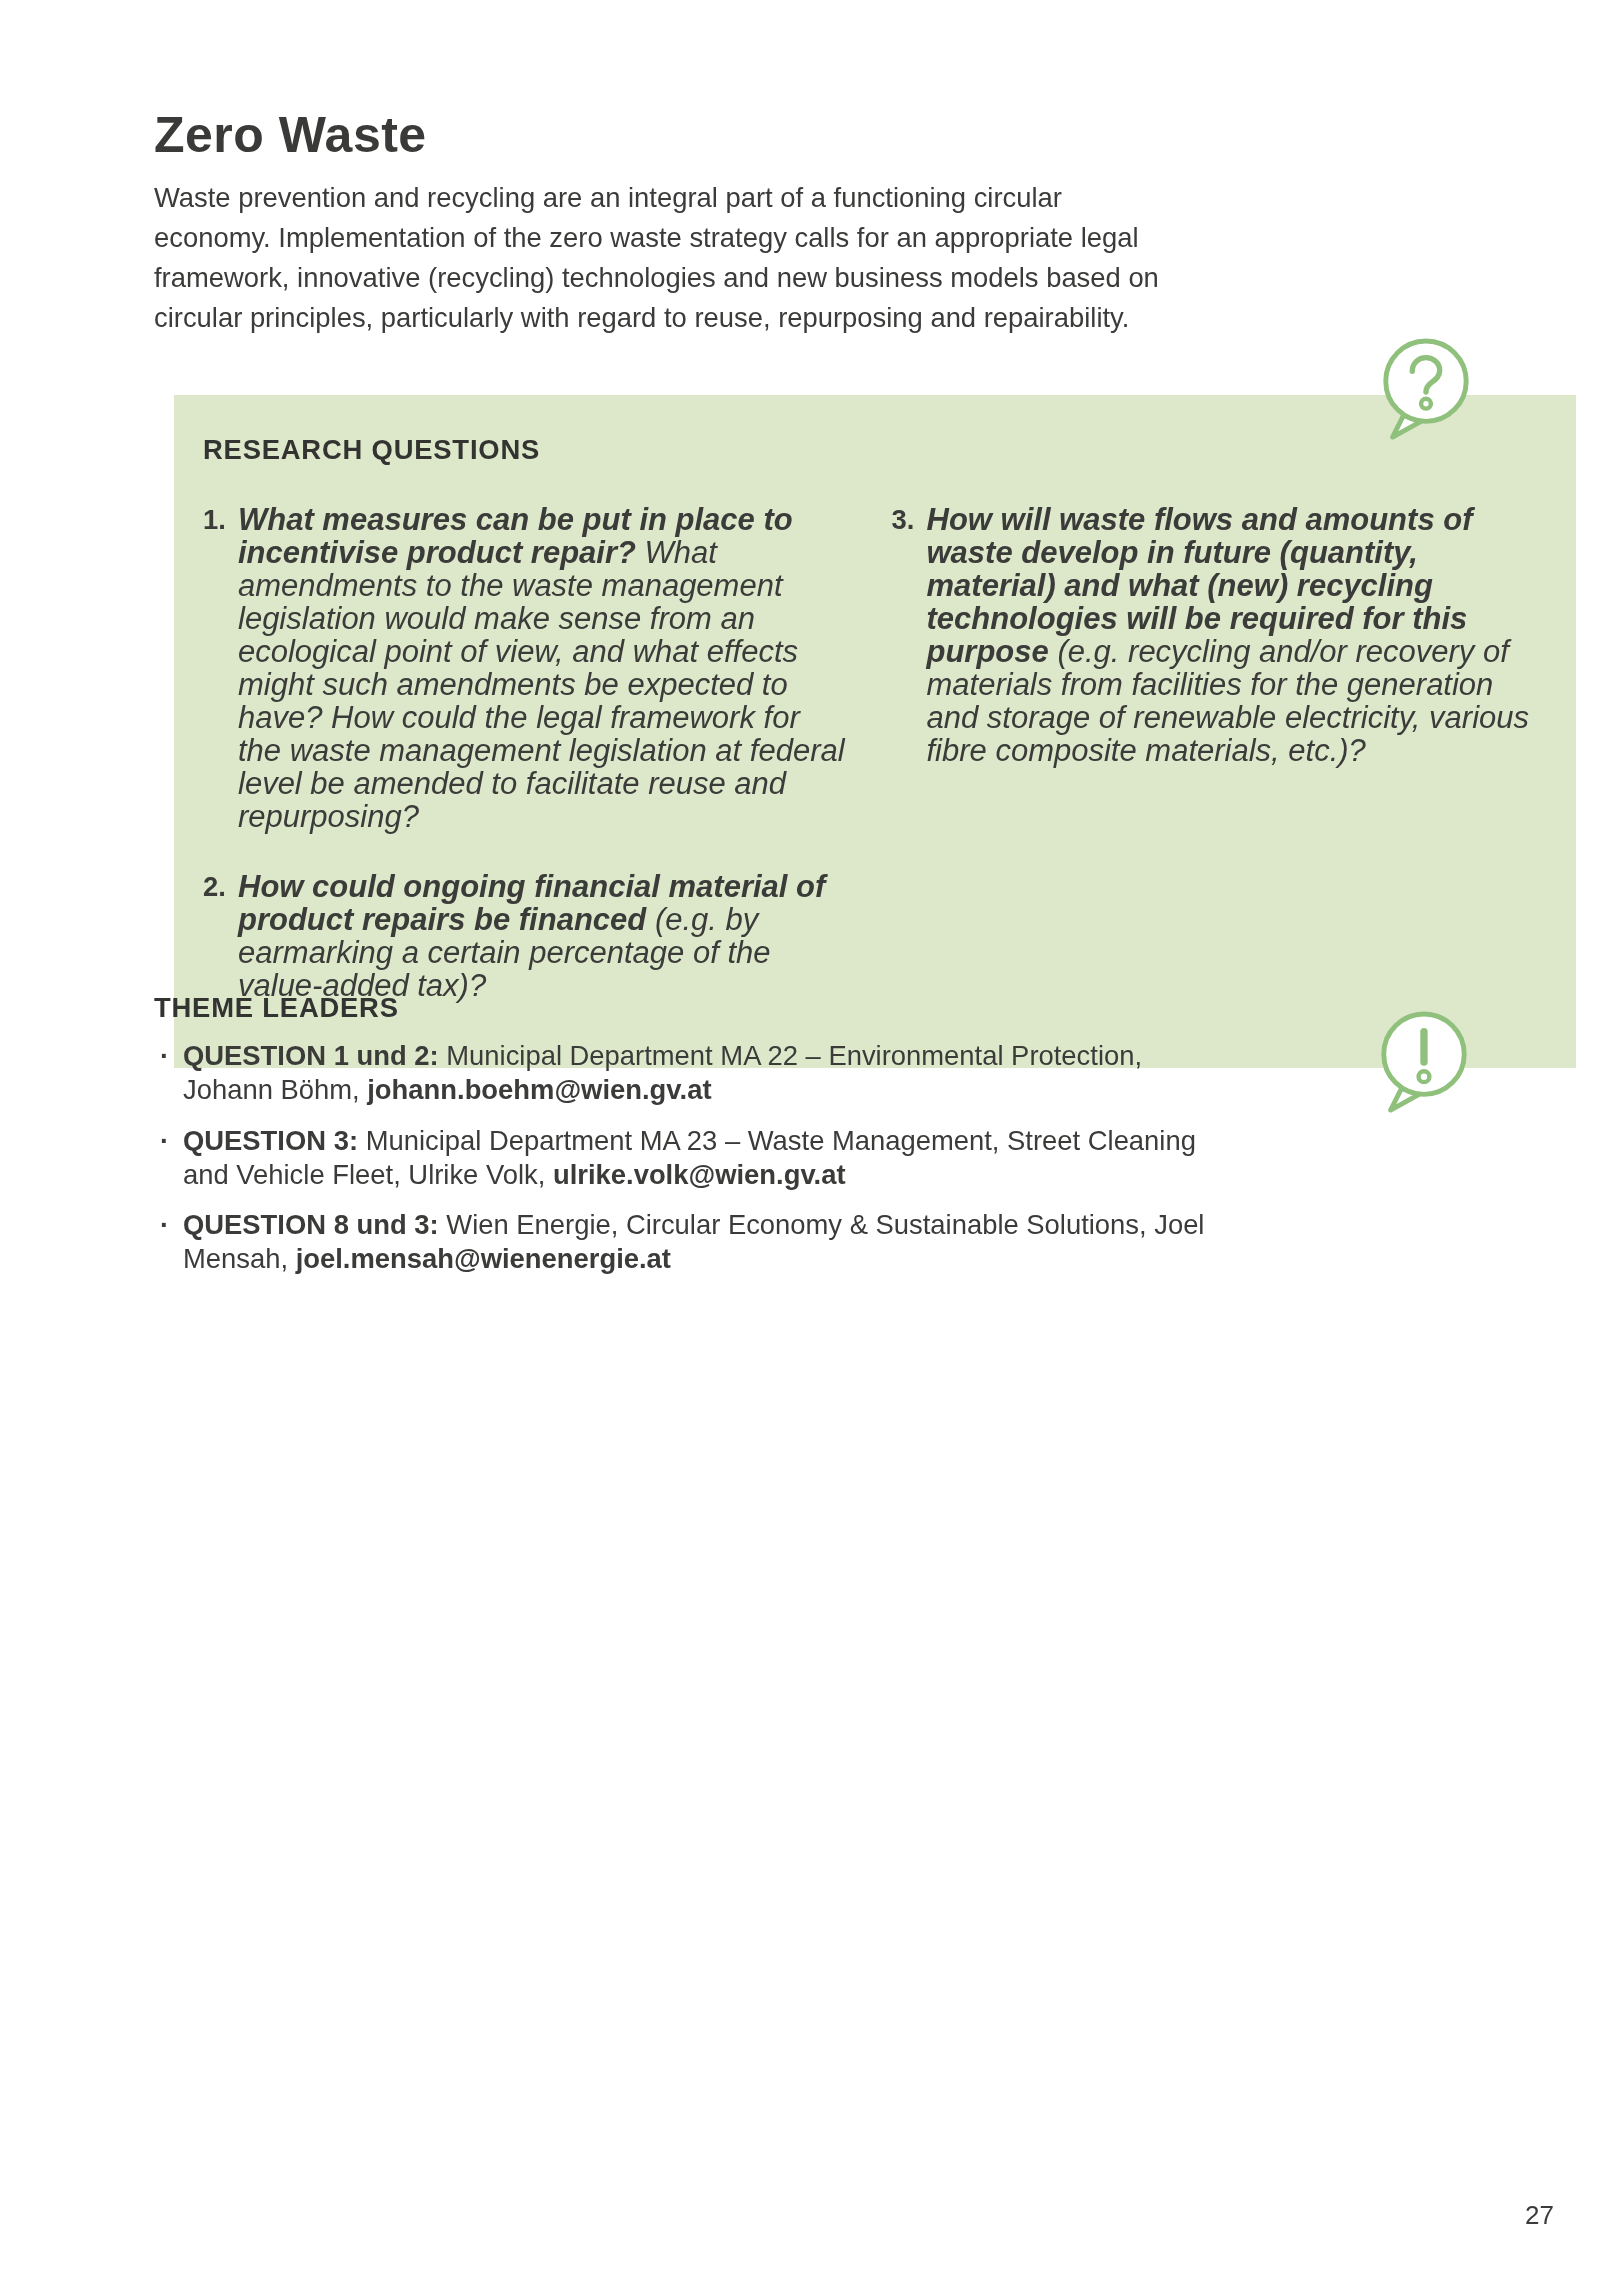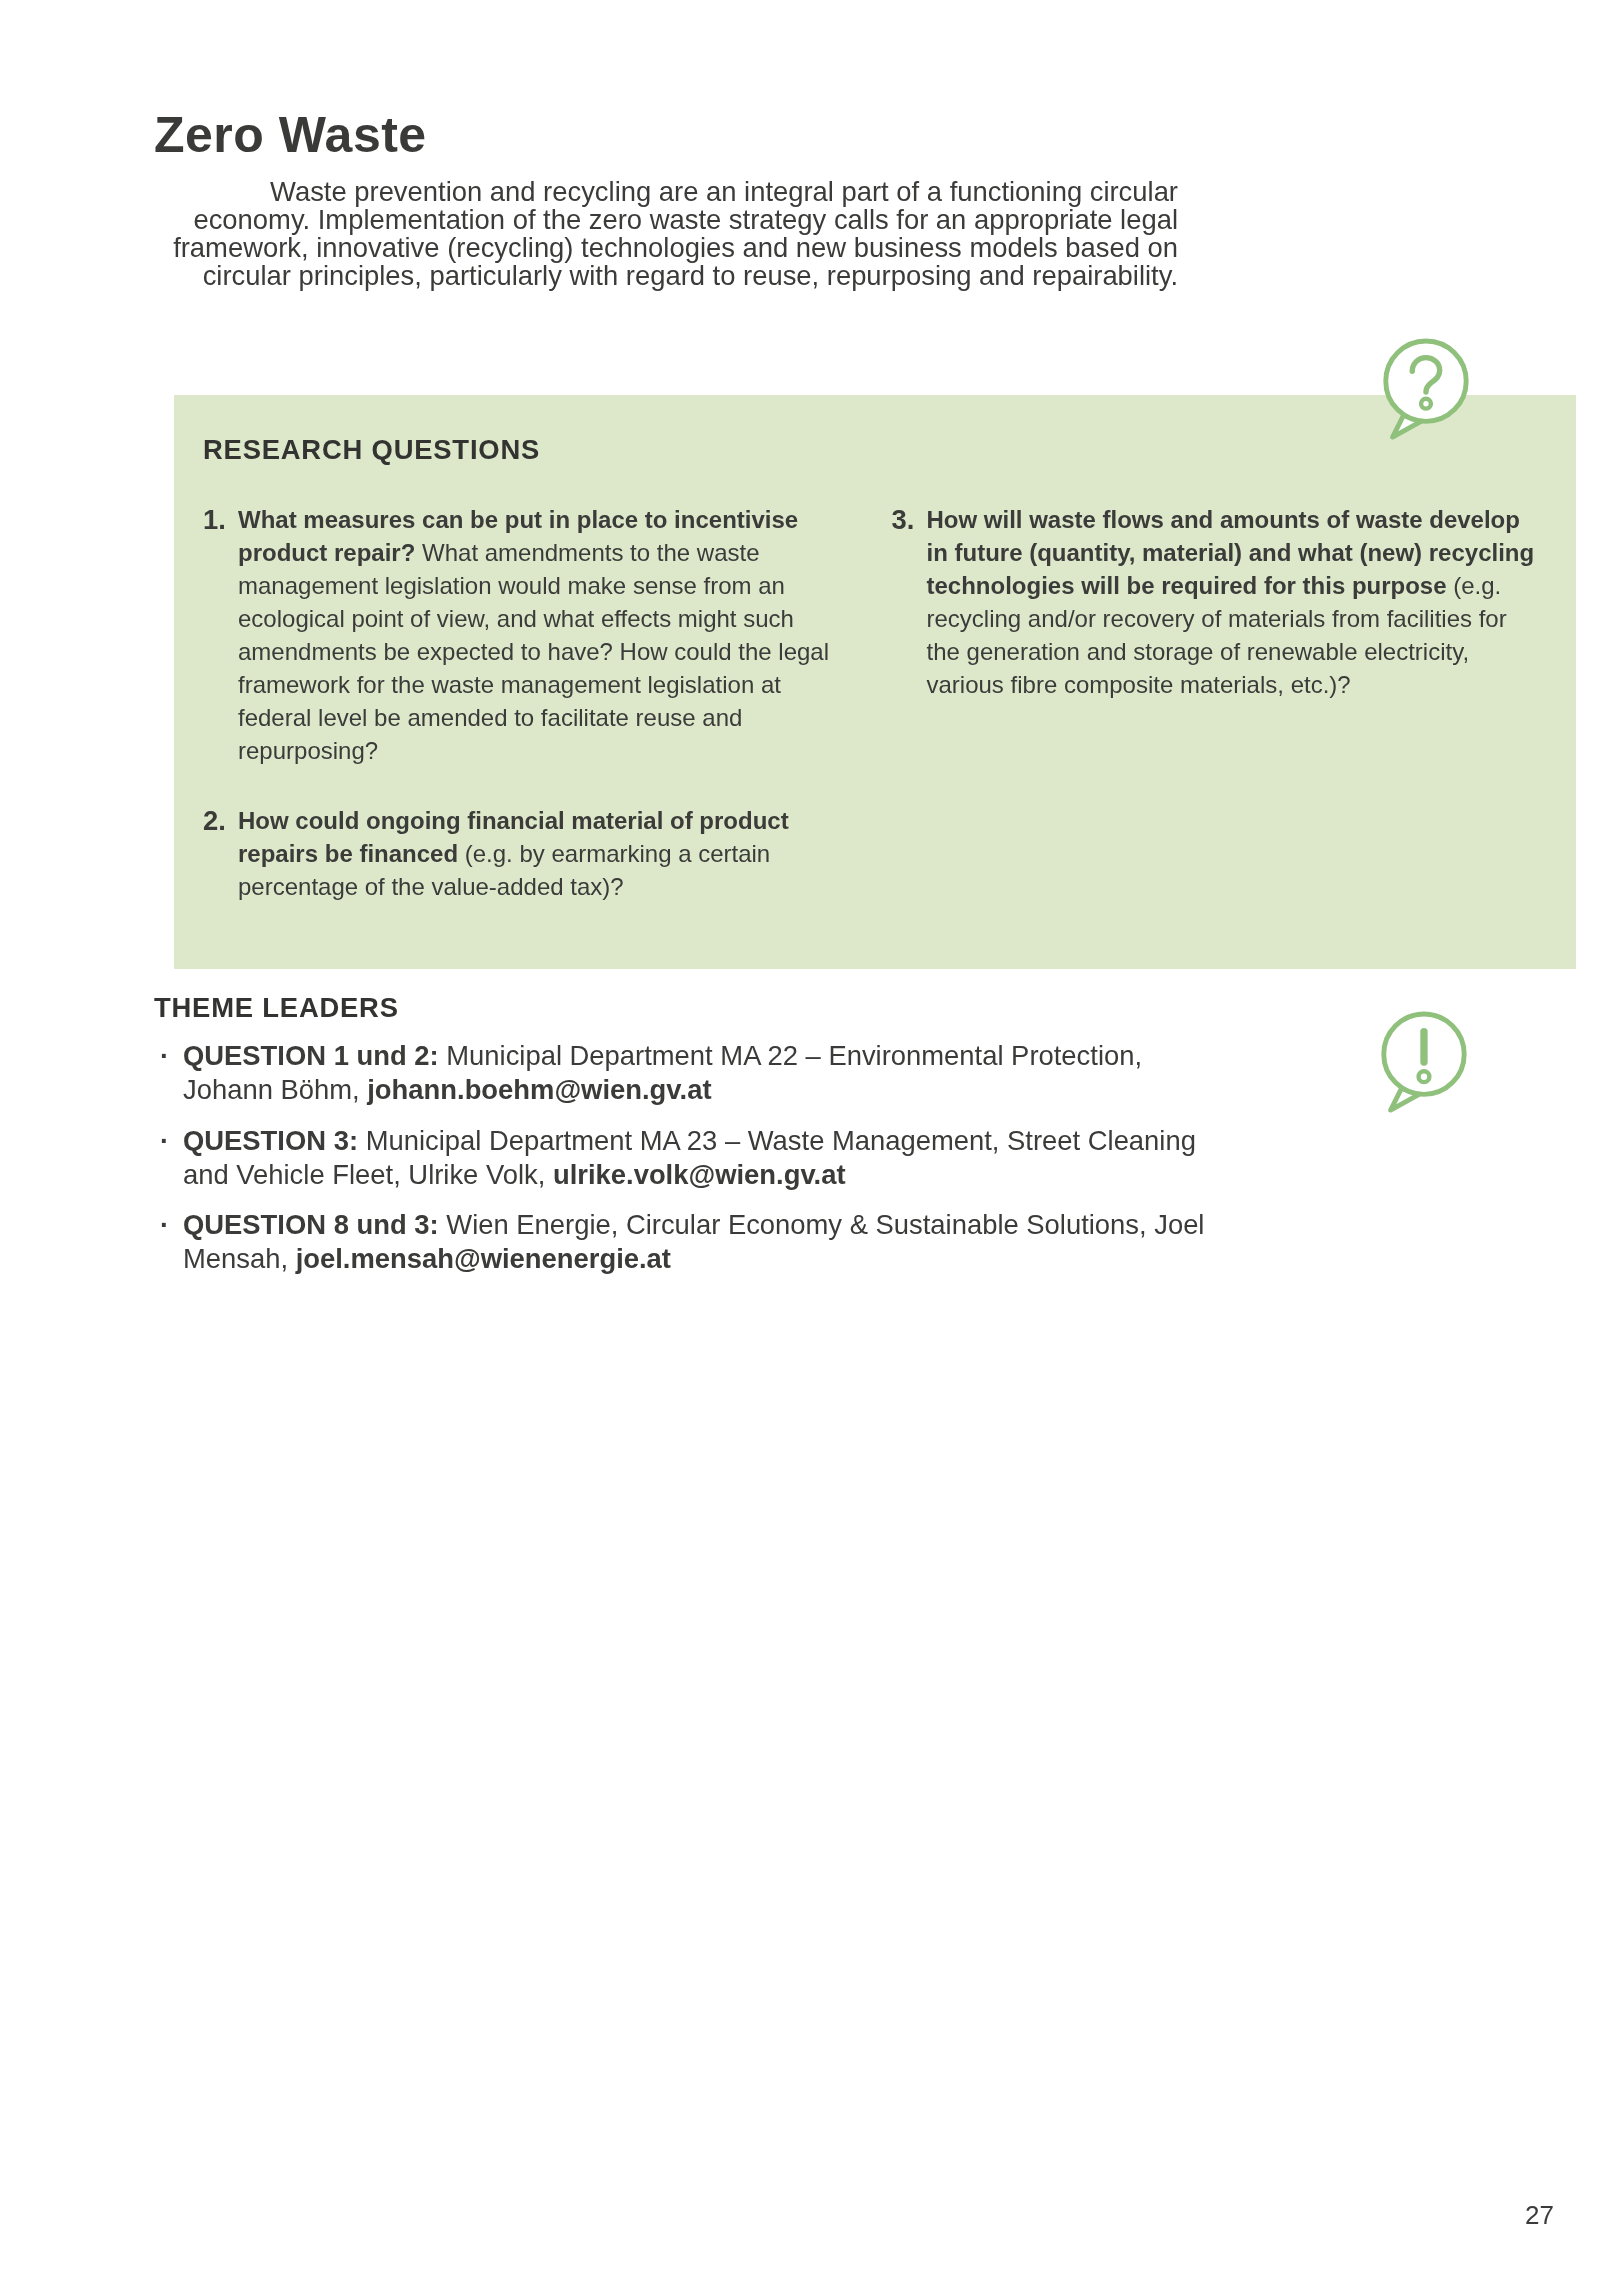--- a/index.html
+++ b/index.html
@@ -21,22 +21,21 @@
     font-weight: 700;
     letter-spacing: 0.5px;
     color: #3a3a38;
   }
   .intro {
     position: absolute;
     left: 154px;
     top: 178px;
     width: 1024px;
     font-size: 27.4px;
-    line-height: 28px;
-    text-align: right;
+    line-height: 40px;
   }
   .green-box {
     position: absolute;
     left: 154px;
     top: 395px;
     width: 1402px;
     min-height: 507px;
     background: #dde8ca;
     padding: 39px 37px 29px 29px;
     margin-left: 20px;
@@ -59,22 +58,23 @@
   }
   .qnum {
     flex: none;
     width: 35px;
     font-weight: 700;
     font-size: 27.4px;
     line-height: 33px;
   }
   .qtext {
     flex: 1;
-    font-size: 24px;
+    font-size: 31px;
     line-height: 33px;
+    font-style: italic;
   }
   .b { font-weight: 700; }
   .bubble {
     position: absolute;
     width: 102px;
     height: 108px;
   }
   .bubble-research { left: 1374px; top: 335px; }
   .bubble-leaders  { left: 1372px; top: 1008px; }
   .tl-heading {

